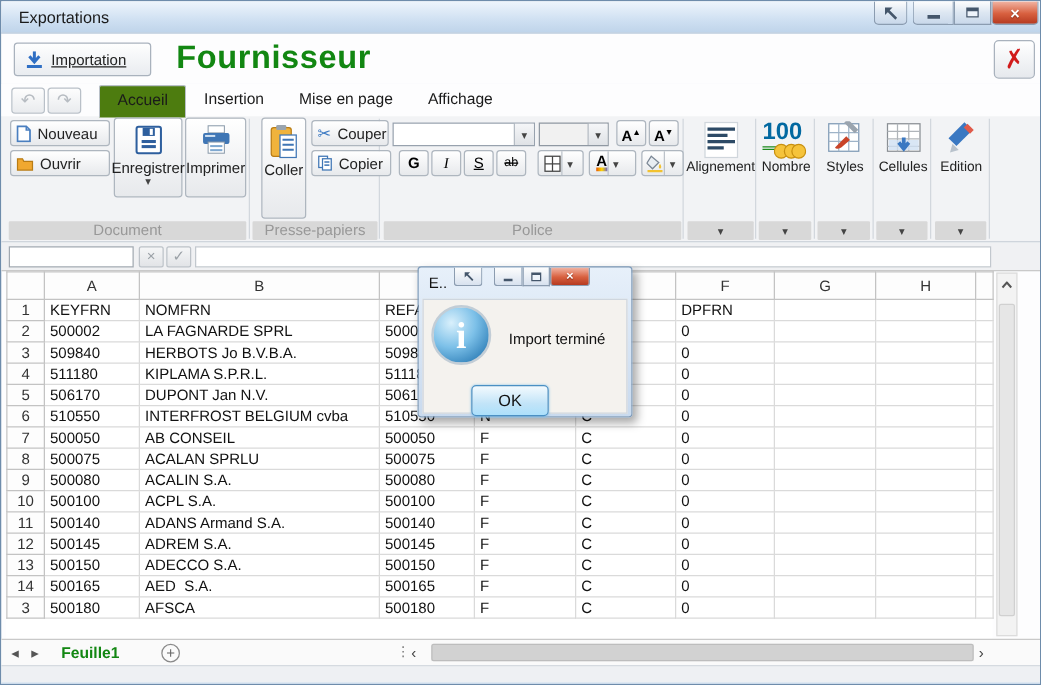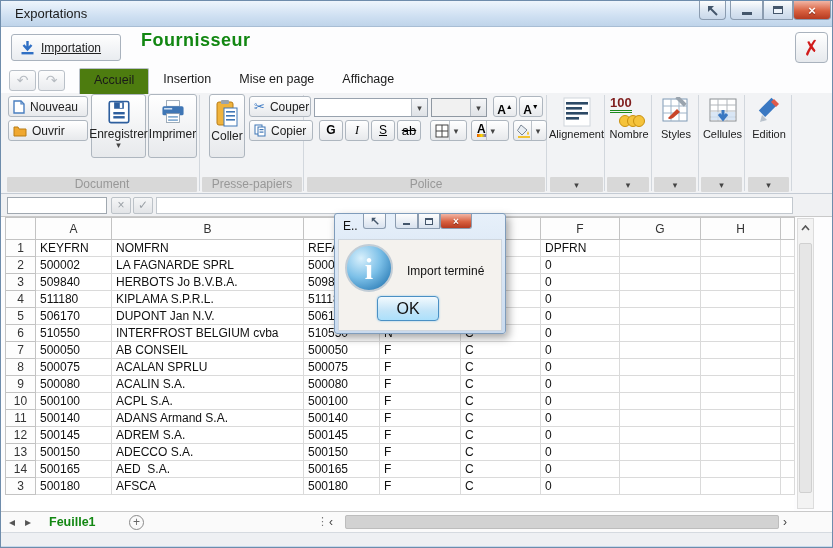--- a/index.html
+++ b/index.html
@@ -19,21 +19,21 @@
   #btn-close{left:792px;width:38px;background:linear-gradient(#f2b5a4,#d8603f 55%,#b5３a20);
     background:linear-gradient(#f2b5a4,#d8603f 55%,#b53a20);color:#fff;font-weight:bold;font-size:12px;}
   .glyph-min{width:10px;height:3px;background:#44566b;margin-top:6px;}
   .glyph-max{width:10px;height:8px;border:1px solid #44566b;border-top:3px solid #44566b;background:#eef4fb;}
   #btn-close span{color:#fff;font-weight:bold;font-size:13px;text-shadow:0 1px 1px #7c2413;}
 
   
   #header{position:absolute;left:0;top:26px;width:100%;height:40px;background:#fdfdfe;}
   #import-btn{position:absolute;left:10px;top:7px;width:110px;height:27px;border:1px solid #a9b2bd;border-radius:3px;
     background:linear-gradient(#fefefe,#e9ecf0);display:flex;align-items:center;gap:7px;padding-left:9px;font-size:12px;color:#222;text-decoration:underline;}
-  #page-title{position:absolute;left:140px;top:3px;font-size:18px;font-weight:bold;color:#128712;letter-spacing:.5px;}
+  #page-title{position:absolute;left:140px;top:3px;font-size:26px;font-weight:bold;color:#128712;letter-spacing:.5px;}
   #red-close-btn{position:absolute;left:794px;top:5px;width:33px;height:31px;border:1px solid #a9b2bd;border-radius:4px;
     background:linear-gradient(#ffffff,#e6e9ed);display:flex;align-items:center;justify-content:center;}
   #red-close-btn span{color:#d11b1b;font-size:20px;font-weight:bold;transform:rotate(-8deg);}
 
   
   #ribbon{position:absolute;left:0;top:66px;width:100%;height:127px;background:#f2f3f5;border-bottom:1px solid #c4cbd4;}
   #tabrow{position:absolute;left:0;top:0;width:100%;height:26px;background:#fdfdfe;}
   .histbtn{position:absolute;top:3px;width:27px;height:21px;border:1px solid #b9c0c8;border-radius:3px;
     background:linear-gradient(#fdfdfd,#e9ebee);color:#b7bcc2;font-size:14px;text-align:center;line-height:19px;}
   #undo-btn{left:8px;} #redo-btn{left:37px;}
@@ -107,22 +107,22 @@
   #dlg-close{left:105px;width:32px;background:linear-gradient(#f2b5a4,#d8603f 55%,#b53a20);}
   #dlg-close span{color:#fff;font-weight:bold;font-size:10px;text-shadow:0 1px 1px #7c2413;}
   .dglyph-min{width:7px;height:2px;background:#44566b;margin-top:5px;}
   .dglyph-max{width:8px;height:7px;border:1px solid #44566b;border-top:2px solid #44566b;background:#eef4fb;}
   #dlg-body{position:absolute;left:3px;top:25px;width:164px;height:92px;background:#f4f2ee;border:1px solid #cfd6de;}
   #info-icon{position:absolute;left:6px;top:4px;width:48px;height:48px;border-radius:50%;
     background:radial-gradient(circle at 32% 28%,#d9f0fc,#7cc0e8 45%,#2f7fb8 85%);
     border:2px solid #c2cdd6;color:#fff;font-family:"Liberation Serif","DejaVu Serif",serif;
     font-weight:bold;font-size:30px;text-align:center;line-height:46px;}
   #dlg-message{position:absolute;left:68px;top:24px;font-size:12px;color:#111;}
-  #ok-btn{position:absolute;left:38px;top:56px;width:62px;height:25px;border:1px solid #4a90c4;border-radius:4px;
-    background:linear-gradient(#f3fafe,#c2e4f8 60%,#ace0fb);font-size:16px;color:#111;
+  #ok-btn{position:absolute;left:38px;top:68px;width:62px;height:25px;border:1px solid #4a90c4;border-radius:4px;
+    background:linear-gradient(#f3fafe,#c2e4f8 60%,#ace0fb);font-size:13px;color:#111;
     display:flex;align-items:center;justify-content:center;box-shadow:0 0 2px #7fc0ea;}
 
   svg{display:block;}
 </style>
 </head>
 <body>
 
 <div id="win">
 
   <div id="titlebar">
@@ -210,21 +210,21 @@
           <rect x="3" y="9" width="26" height="11" rx="2" fill="#3f76b5"></rect>
             <rect x="5" y="11" width="10" height="2" fill="#cfe0f2"></rect>
           <rect x="8" y="18" width="16" height="11" fill="#fff" stroke="#8a9aaa"></rect>
           <rect x="10" y="21" width="12" height="2" fill="#7fa8d0"></rect>
             <rect x="10" y="25" width="12" height="2" fill="#7fa8d0"></rect>
         </svg>
         <span class="lbl">Imprimer</span>
       </div>
       <div class="strip" style="left:6px;width:190px">Document</div>
 
-      <div class="bigbtn" style="left:208px;top:1px;width:36px;height:64px">
+      <div class="bigbtn" style="left:208px;top:1px;width:36px;height:81px">
         <svg width="24" height="28" viewBox="0 0 24 28">
           <rect x="2" y="3" width="16" height="23" rx="2" fill="#f0b33c" stroke="#b97c14"></rect>
           <rect x="6" y="1" width="8" height="4" rx="1" fill="#9aa4ae"></rect>
           <rect x="9" y="9" width="13" height="18" fill="#fff" stroke="#3f76b5"></rect>
           <rect x="11" y="12" width="9" height="1.6" fill="#3f76b5"></rect>
             <rect x="11" y="16" width="9" height="1.6" fill="#3f76b5"></rect>
             <rect x="11" y="20" width="9" height="1.6" fill="#3f76b5"></rect>
         </svg>
         <span class="lbl">Coller</span>
       </div>
@@ -252,21 +252,21 @@
         <span class="dd">
             <span class="ddarrow">▾</span>
           </span>
       </div>
       <div class="fmt" style="left:492px;top:3px;font-weight:bold">A<span style="font-size:7px;vertical-align:super">▲</span></div>
       <div class="fmt" style="left:518px;top:3px;font-weight:bold">A<span style="font-size:7px;vertical-align:super">▼</span></div>
 
       <div class="fmt" style="left:318px;font-weight:bold">G</div>
       <div class="fmt" style="left:344px;font-style:italic;font-family:'Liberation Serif',serif">I</div>
       <div class="fmt" style="left:370px;text-decoration:underline">S</div>
-      <div class="fmt" style="left:396px;text-decoration:line-through;font-size:13px">ab</div>
+      <div class="fmt" style="left:396px;text-decoration:line-through;font-size:10px">ab</div>
 
       <div class="split" style="left:429px;width:37px">
         <svg width="14" height="14" viewBox="0 0 14 14" style="margin-left:4px">
           <rect x="1" y="1" width="12" height="12" fill="#fff" stroke="#444"></rect>
             <line x1="7" y1="1" x2="7" y2="13" stroke="#444"></line>
             <line x1="1" y1="7" x2="13" y2="7" stroke="#444"></line>
         </svg>
         <span class="dd">
             <span class="ddarrow">▾</span>
           </span>
@@ -294,21 +294,21 @@
           <rect x="2" y="1" width="26" height="28" fill="#fff" stroke="#d0d6dc"></rect>
           <rect x="4" y="5" width="22" height="2.6" fill="#2d4a66"></rect>
             <rect x="4" y="10" width="16" height="2.6" fill="#2d4a66"></rect>
           <rect x="4" y="15" width="22" height="2.6" fill="#2d4a66"></rect>
             <rect x="4" y="20" width="13" height="2.6" fill="#2d4a66"></rect>
         </svg>
         <div class="rg-label">Alignement</div>
       </div>
       <div class="rg" style="left:606px;width:44px">
         <div style="height:34px;position:relative">
-          <span style="position:absolute;left:3px;top:2px;color:#7f1d1d;font-weight:bold;font-size:13px;border-bottom:3px double #1c8a1c">100</span>
+          <span style="position:absolute;left:3px;top:2px;color:#0369a1;font-weight:bold;font-size:19px;border-bottom:3px double #1c8a1c">100</span>
           <svg width="26" height="14" viewBox="0 0 26 14" style="position:absolute;left:12px;top:21px">
             <circle cx="6" cy="7" r="5.5" fill="#f5c33b" stroke="#c89010"></circle>
               <circle cx="14" cy="7" r="5.5" fill="#f5c33b" stroke="#c89010"></circle>
               <circle cx="20" cy="7" r="5.5" fill="#f5c33b" stroke="#c89010"></circle>
           </svg>
         </div>
         <div class="rg-label">Nombre</div>
       </div>
       <div class="rg" style="left:700px;width:43px">
         <svg width="30" height="30" viewBox="0 0 30 30" style="margin:4px auto 0">

